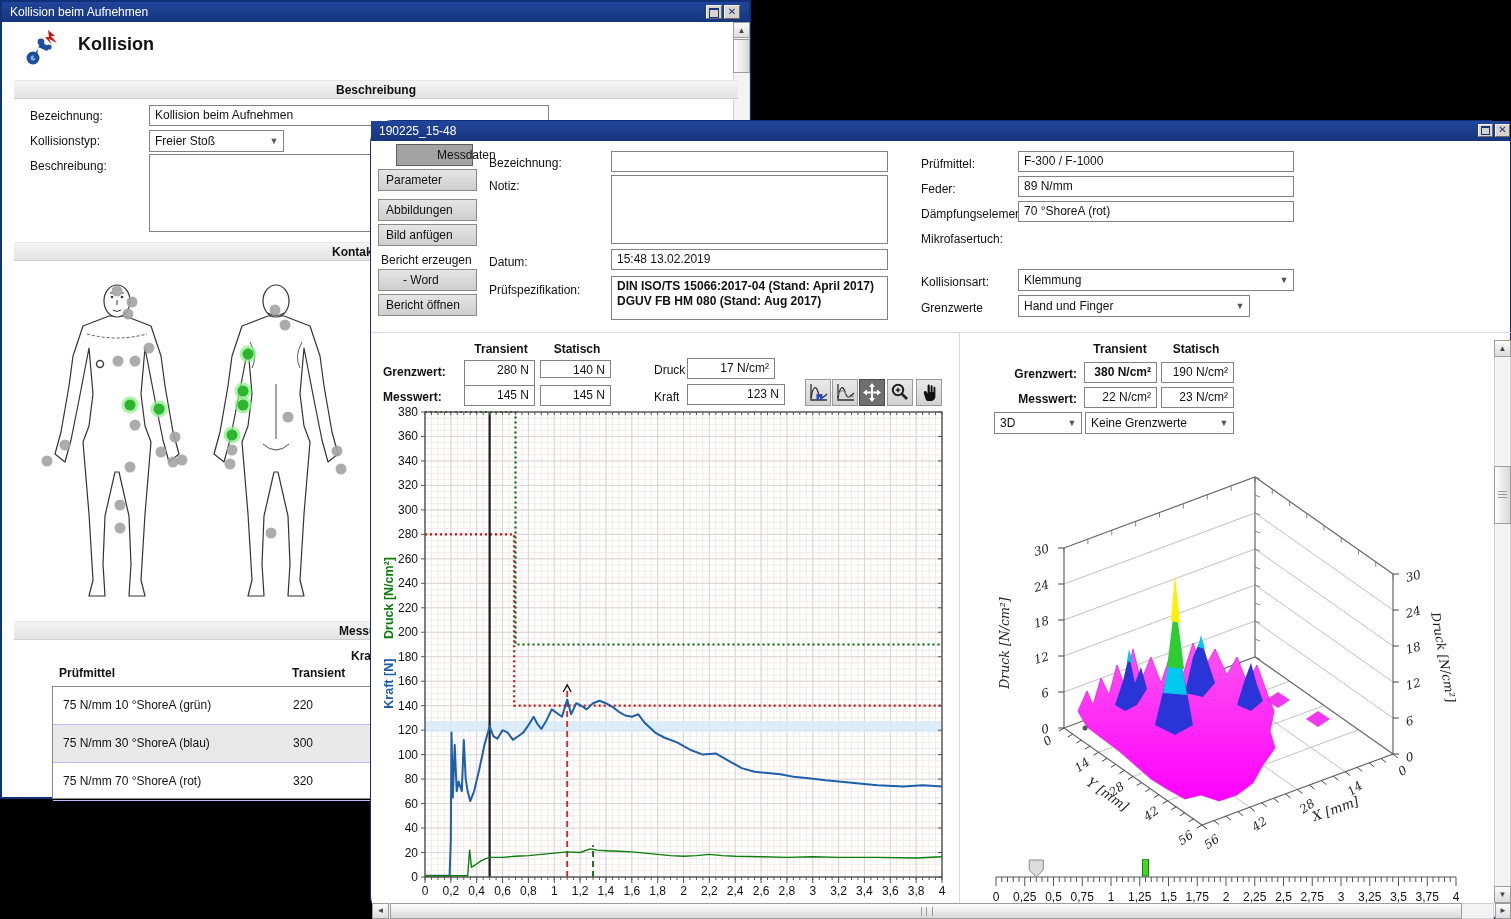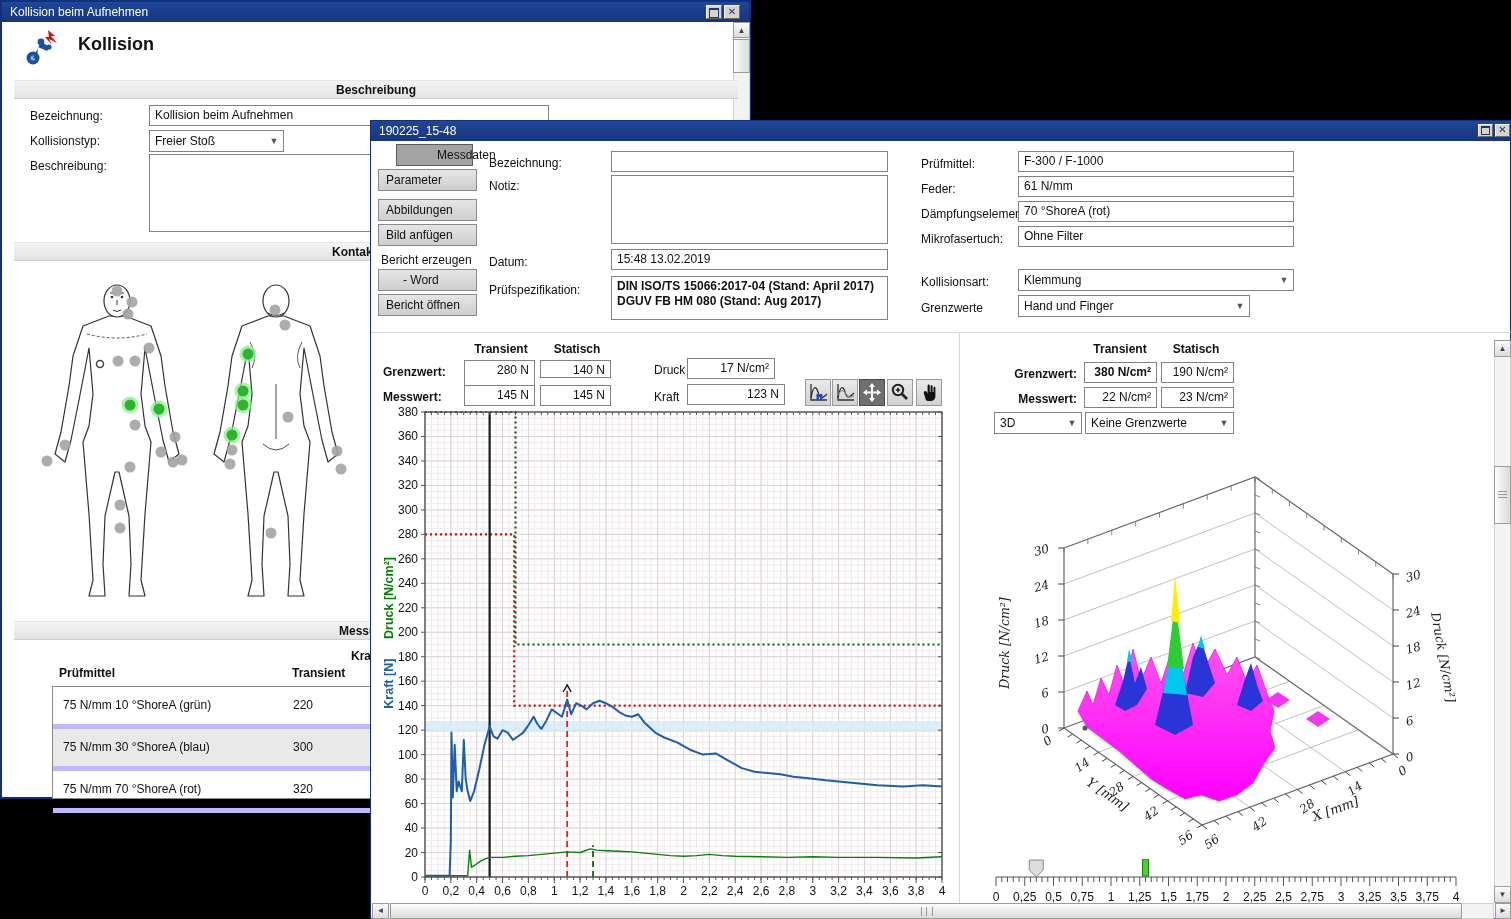--- a/index.html
+++ b/index.html
@@ -34,21 +34,21 @@
   .tool.pressed{background:#6f6f6f;border-color:#4a4a4a;}
   .sb-btn{position:absolute;background:linear-gradient(#fbfbfb,#dcdcdc);border:1px solid #9c9c9c;
           box-sizing:border-box;color:#444;font-size:8px;text-align:center;line-height:15px;}
   .sb-track{position:absolute;background:#f3f3f3;border:1px solid #d2d2d2;box-sizing:border-box;}
   .sb-thumb{position:absolute;background:linear-gradient(90deg,#fdfdfd,#d9d9d9);
             border:1px solid #9c9c9c;box-sizing:border-box;}
   .sb-thumb.h{background:linear-gradient(#fdfdfd,#d9d9d9);}
   .grip{position:absolute;left:50%;top:3px;width:10px;height:9px;margin-left:-5px;
         border-left:1px solid #999;border-right:1px solid #999;}
   .grip:before{content:"";position:absolute;left:4px;top:0;bottom:0;border-left:1px solid #999;}
-  .trow{position:relative;height:37px;border-bottom:5px solid #c4b5fd;text-align:center;}
+  .trow{position:relative;height:37px;border-bottom:1px solid #c4b5fd;text-align:center;}
   .trow.sel{background:#e9e9e9;}
   .trow .c1{position:absolute;left:10px;top:11px;white-space:nowrap;}
   .trow .c2{position:absolute;left:240px;top:11px;}
   svg text{font-family:"Liberation Sans","DejaVu Sans",sans-serif;}
   .serif3d text{font-family:"DejaVu Serif","Liberation Serif",serif;font-style:italic;}
 </style>
 </head>
 <body>
 
 <div id="screen">
@@ -163,21 +163,21 @@
           <span class="c1">75 N/mm 30 °ShoreA (blau)</span>
           <span class="c2">300</span>
         </div>
         <div class="trow">
           <span class="c1">75 N/mm 70 °ShoreA (rot)</span>
           <span class="c2">320</span>
         </div>
       </div>
   </div>
 
-  <div class="win" id="win-front" style="left:370px;top:120px;width:1141px;height:799px;">
+  <div class="win" id="win-front" style="left:370px;top:120px;width:1141px;height:799px;border-radius:23px;">
     <div class="titlebar">
       <span class="titletxt">190225_15-48</span>
       <div class="tbtn" style="left:1107px;width:15px;height:13px;">
           <div class="maxglyph" style="width:7px;height:6px;margin-top:1px;"></div>
         </div>
       <div class="tbtn" style="left:1124px;width:15px;height:13px;line-height:10px;"><span>✕</span></div>
     </div>
 
     <div class="btn pressed" style="left:25px;top:23px;width:77px;height:22px;padding-left:40px;">Messdaten</div>
     <div class="btn" style="left:7px;top:48px;width:99px;height:22px;">Parameter</div>
@@ -193,25 +193,24 @@
     <div class="inp" style="left:240px;top:54px;width:277px;height:69px;"></div>
     <div class="lbl" style="left:118px;top:134px;">Datum:</div>
     <div class="inp" style="left:240px;top:128px;width:277px;height:21px;">15:48 13.02.2019</div>
     <div class="lbl" style="left:118px;top:162px;">Prüfspezifikation:</div>
     <div class="inp" style="left:240px;top:155px;width:277px;height:44px;font-weight:bold;">DIN ISO/TS 15066:2017-04 (Stand: April 2017)
 DGUV FB HM 080 (Stand: Aug 2017)</div>
 
     <div class="lbl" style="left:550px;top:36px;">Prüfmittel:</div>
     <div class="inp" style="left:647px;top:30px;width:276px;height:21px;">F-300 / F-1000</div>
     <div class="lbl" style="left:550px;top:61px;">Feder:</div>
-    <div class="inp" style="left:647px;top:55px;width:276px;height:21px;">61 N/mm</div>
+    <div class="inp" style="left:647px;top:55px;width:276px;height:21px;">89 N/mm</div>
     <div class="lbl" style="left:550px;top:86px;">Dämpfungselement:</div>
     <div class="inp" style="left:647px;top:80px;width:276px;height:21px;">70 °ShoreA (rot)</div>
     <div class="lbl" style="left:550px;top:111px;">Mikrofasertuch:</div>
-    <div class="inp" style="left:647px;top:105px;width:276px;height:21px;">Ohne Filter</div>
     <div class="lbl" style="left:550px;top:154px;">Kollisionsart:</div>
     <div class="combo" style="left:647px;top:148px;width:276px;height:22px;">
       <span>Klemmung</span>
       <span class="arr">▼</span>
     </div>
     <div class="lbl" style="left:550px;top:180px;">Grenzwerte</div>
     <div class="combo" style="left:647px;top:174px;width:232px;height:22px;">
       <span>Hand und Finger</span>
       <span class="arr">▼</span>
     </div>

